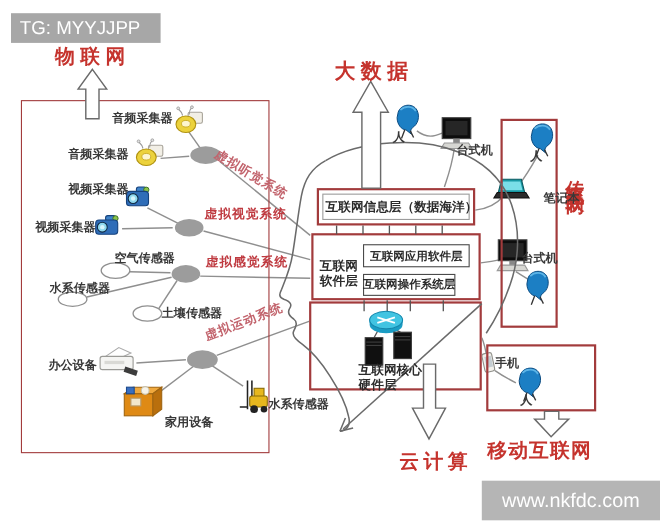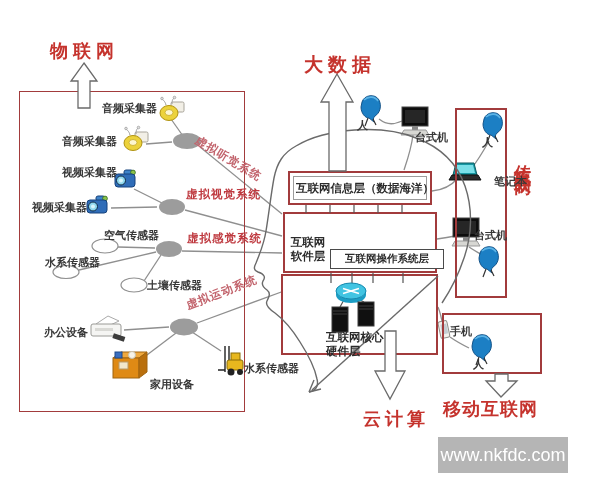--- a/index.html
+++ b/index.html
@@ -18,21 +18,21 @@
   .vs{position:absolute;font-weight:bold;font-size:11.5px;white-space:nowrap;letter-spacing:1px;transform-origin:left top;}
   .vs.red{color:#bf3a40;}
   .vs.pink{color:#c2636c;}
   .bigtitle{position:absolute;font-weight:bold;color:#c5332d;white-space:nowrap;}
   .layer-text{font-weight:bold;font-size:11.5px;color:#2b2b2b;white-space:nowrap;}
   .small-layer-text{font-weight:bold;font-size:10.5px;color:#2b2b2b;white-space:nowrap;}
   .two-line{position:absolute;font-weight:bold;font-size:11.5px;color:#2b2b2b;line-height:1.25;text-align:center;}
   .wm-top{position:absolute;left:10px;top:12px;width:136px;height:27px;background:#a7a7a7;
           font-family:"Liberation Sans","DejaVu Sans",sans-serif;color:#ffffff;font-size:17px;
           line-height:27px;padding-left:8px;box-sizing:border-box;}
-  .wm-bottom{position:absolute;left:438px;top:437px;width:130px;height:36px;background:rgba(175,175,175,0.93);
+  .wm-bottom{position:absolute;left:438px;top:437px;width:162px;height:36px;background:rgba(175,175,175,0.93);
           font-family:"Liberation Sans","DejaVu Sans",sans-serif;color:#ffffff;font-size:18px;
           line-height:36px;text-align:center;}
   .vertical{writing-mode:vertical-rl;text-orientation:upright;letter-spacing:4px;}
 </style>
 </head>
 <body>
 
 <div class="stage">
 
   <svg class="layer" width="600" height="480" viewBox="0 0 600 480">
@@ -155,21 +155,24 @@
 
   <div class="redbox" style="left:19px;top:91px;width:226px;height:321px;border-width:1.5px;"></div>
 
   <div class="redbox solid" style="left:288px;top:171px;width:144px;height:34px;">
     <div class="innerline"></div>
   </div>
 
   <div class="redbox solid" style="left:283px;top:212px;width:154px;height:61px;"></div>
   <div class="redbox solid" style="left:281px;top:274px;width:157px;height:81px;"></div>
 
-  <div class="thinbox" style="left:330px;top:249px;width:114px;height:20px;">
+  <div class="thinbox" style="left:330px;top:222px;width:97px;height:21px;">
+    <span class="small-layer-text">互联网应用软件层</span>
+  </div>
+  <div class="thinbox" style="left:330px;top:249px;width:84px;height:20px;">
     <span class="small-layer-text">互联网操作系统层</span>
   </div>
 
   <div class="redbox" style="left:455px;top:108px;width:52px;height:190px;"></div>
   <div class="redbox" style="left:442px;top:313px;width:100px;height:61px;"></div>
 
   <svg class="layer" width="600" height="480" viewBox="0 0 600 480">
 
     <g stroke="#6a6a6a" stroke-width="1.4" fill="none">
       <path d="M296,146 C326,128 382,124 416,138 C440,147 457,163 465,186 C473,209 472,235 464,258 C457,279 450,291 442,303"></path>
@@ -197,20 +200,21 @@
     </g>
 
     <g fill="#ffffff" stroke="#6a6a6a" stroke-width="1.3">
       <path d="M84,63 L97,81 L90,81 L90,108 L78,108 L78,81 L71,81 Z"></path>
       <path d="M337,74 L353,102 L346,102 L346,171 L329,171 L329,102 L321,102 Z"></path>
       <path d="M385,331 L396,331 L396,371 L405,371 L390,399 L375,371 L385,371 Z"></path>
       <path d="M495,374 L508,374 L508,381 L517,381 L501,397 L486,381 L495,381 Z"></path>
     </g>
   </svg>
 
+  <div class="wm-top">TG: MYYJJPP</div>
   <div class="wm-bottom">www.nkfdc.com</div>
 
   <div class="bigtitle" style="left:304px;top:52px;font-size:19px;letter-spacing:5px;">大数据</div>
   <div class="bigtitle" style="left:50px;top:39px;font-size:18px;letter-spacing:5px;">物联网</div>
   <div class="bigtitle" style="left:363px;top:407px;font-size:18px;letter-spacing:4px;">云计算</div>
   <div class="bigtitle" style="left:443px;top:397px;font-size:18px;letter-spacing:1px;">移动互联网</div>
   <div class="bigtitle vertical" style="left:511px;top:150px;font-size:17px;">传统互联网</div>
 
   <div class="lbl" style="left:102px;top:102px;">音频采集器</div>
   <div class="lbl" style="left:62px;top:135px;">音频采集器</div>

